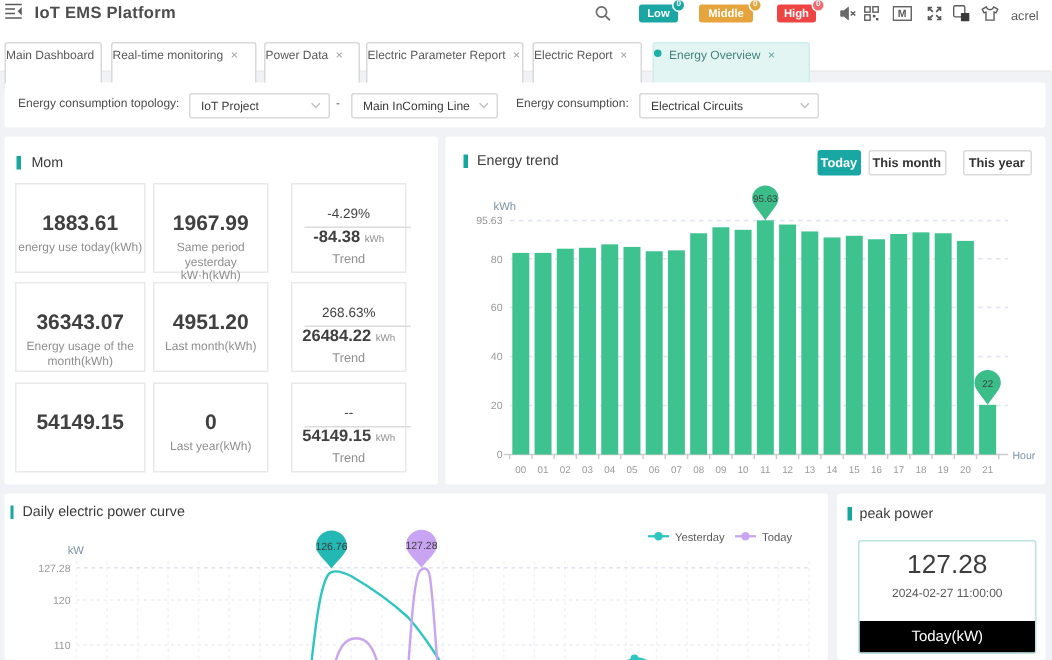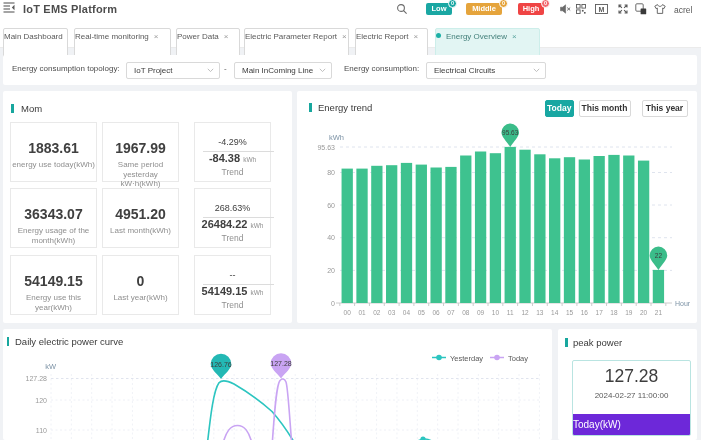--- a/index.html
+++ b/index.html
@@ -58,22 +58,22 @@
   background:#fff; font-size:8.5px; color:#333; text-align:center; line-height:15px;
   font-weight:bold; }
 .btn.act { background:#18a7a2; border-color:#18a7a2; color:#fff; }
 
 #pcard { position:absolute; left:14px; top:31px; width:119px; height:76px;
   border:1px solid #b9e4e1; border-radius:2px; background:#fff; overflow:hidden; }
 #pval { position:absolute; left:0; top:4.5px; width:100%; text-align:center;
   font-size:17.5px; color:#3d3d3d; }
 #pdate { position:absolute; left:0; top:30px; width:100%; text-align:center;
   font-size:8px; color:#595959; }
-#pbtn { position:absolute; left:0; bottom:0; width:100%; height:21px; background:#6d28d9;
-  color:#fff; font-size:10px; line-height:21px; }
+#pbtn { position:absolute; left:0; bottom:0; width:100%; height:21px; background:#000000;
+  color:#fff; font-size:10px; text-align:center; line-height:21px; }
 </style>
 </head>
 <body>
 
 <div id="hdr">
   <svg class="abs" style="left:3px;top:2px" width="12" height="11" viewBox="0 0 12 11">
     <g stroke="#5a5a5a" stroke-width="1.1">
       <line x1="0.5" y1="1" x2="11.5" y2="1"></line>
       <line x1="0.5" y1="4" x2="7" y2="4"></line>
       <line x1="0.5" y1="7" x2="7" y2="7"></line>
@@ -196,24 +196,20 @@
     <div class="l">Last month(kWh)</div>
   </div>
   <div class="card" style="left:191px;top:97px;">
     <div class="pct">268.63%</div>
     <div class="div"></div>
     <div class="v2">26484.22 <span class="kwh">kWh</span></div>
     <div class="tr">Trend</div>
   </div>
   <div class="card" style="left:7px;top:164px;width:87px;">
     <div class="v">54149.15</div>
-    <div class="l">
-        <span>Energy use this</span>
-        <span>year(kWh)</span>
-      </div>
   </div>
   <div class="card" style="left:99px;top:164px;">
     <div class="v">0</div>
     <div class="l">Last year(kWh)</div>
   </div>
   <div class="card" style="left:191px;top:164px;">
     <div class="pct">--</div>
     <div class="div"></div>
     <div class="v2">54149.15 <span class="kwh">kWh</span></div>
     <div class="tr">Trend</div>

